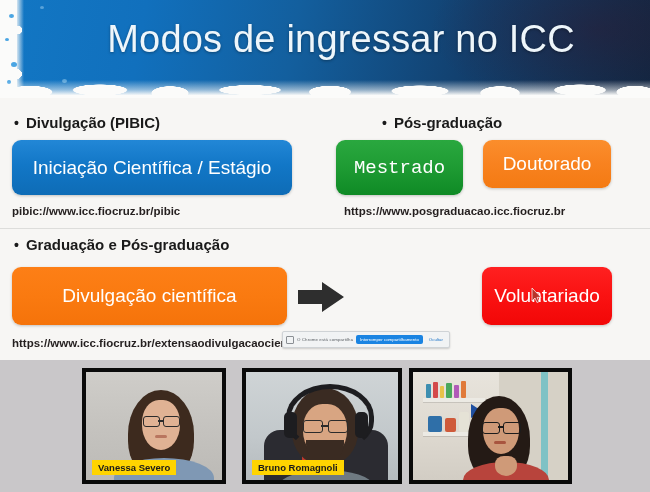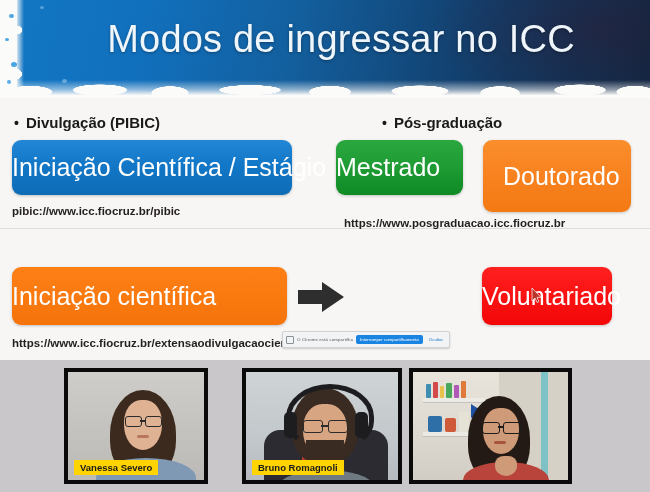--- a/index.html
+++ b/index.html
@@ -70,22 +70,22 @@
   .bullet{
     position:absolute;
     color:#1a1a1a;font-size:15px;font-weight:bold;
     white-space:nowrap;
   }
   .bullet .dot{display:inline-block;margin-right:7px;font-size:14px;}
 
   .chip{
     position:absolute;
     border-radius:9px;
-    display:flex;align-items:center;justify-content:flex-start;
-    color:#ffffff;font-size:25px;font-weight:400;
+    display:flex;align-items:center;justify-content:center;
+    color:#ffffff;font-size:19px;font-weight:400;
     box-shadow:0 1px 3px rgba(0,0,0,.22);
     white-space:nowrap;
   }
   .chip.blue{background:linear-gradient(180deg,#2287d6 0%,#1277c7 45%,#0e6cb6 100%);}
   .chip.green{background:linear-gradient(180deg,#2aa83f 0%,#1e9b33 50%,#0f8a25 100%);}
   .chip.orange{background:linear-gradient(180deg,#fb8e2c 0%,#f8821f 50%,#f47a13 100%);}
   .chip.orange2{background:linear-gradient(180deg,#fd7f16 0%,#fa7a10 50%,#f5730a 100%);}
   .chip.purple{background:linear-gradient(180deg,#a435b8 0%,#9c2cae 50%,#9226a4 100%);}
   .chip.red{background:linear-gradient(180deg,#ff2020 0%,#fa1212 50%,#f20707 100%);}
 
@@ -180,32 +180,35 @@
     <span class="dot">•</span><span>Divulgação (PIBIC)</span>
   </div>
   <div class="chip blue" style="left:12px;top:140px;width:280px;height:55px;">
     <span>Iniciação Científica / Estágio</span>
   </div>
   <div class="url" style="left:12px;top:205px;">pibic://www.icc.fiocruz.br/pibic</div>
 
   <div class="bullet" style="left:338px;top:114px;margin-left:44px;">
     <span class="dot">•</span><span>Pós-graduação</span>
   </div>
-  <div class="chip green" style="left:336px;top:140px;width:127px;height:55px;">
+  <div class="chip green" style="left:336px;top:140px;width:127px;height:55px;font-family:Liberation Mono, monospace;">
     <span>Mestrado</span>
   </div>
-  <div class="chip orange" style="left:483px;top:140px;width:128px;height:72px;padding-left:20px;">
+  <div class="chip orange" style="left:483px;top:140px;width:128px;height:48px;">
     <span>Doutorado</span>
   </div>
-  <div class="url" style="left:344px;top:205px;margin-top:12px;">https://www.posgraduacao.icc.fiocruz.br</div>
+  <div class="url" style="left:344px;top:205px;">https://www.posgraduacao.icc.fiocruz.br</div>
 
   <div class="divider" style="top:228px;"></div>
 
+  <div class="bullet" style="left:14px;top:236px;">
+    <span class="dot">•</span><span>Graduação e Pós-graduação</span>
+  </div>
   <div class="chip orange2" style="left:12px;top:267px;width:275px;height:58px;">
-    <span>Iniciação científica</span>
+    <span>Divulgação científica</span>
   </div>
 
   <svg id="arrow" viewBox="0 0 50 34">
     <path d="M2 10 L26 10 L26 2 L48 17 L26 32 L26 24 L2 24 Z" fill="#2e2e2e"></path>
   </svg>
 
   <div class="chip red" style="left:482px;top:267px;width:130px;height:58px;">
     <span>Voluntariado</span>
   </div>
 
@@ -218,21 +221,21 @@
     <span class="sb-hide">Ocultar</span>
   </div>
 
   <svg id="cursor" viewBox="0 0 11 15">
     <path d="M1 0 L1 13 L4 10 L6 14.5 L8 13.6 L6 9.4 L10 9.3 Z" fill="#b8342a" stroke="#ffffff" stroke-width=".7"></path>
   </svg>
 </div>
 
 <div id="video-strip">
 
-  <div class="vtile" style="left:64px;width:144px;">
+  <div class="vtile" style="left:82px;width:144px;">
     <div class="p-bg" style="background:linear-gradient(180deg,#cfcdc9 0%,#c4c2be 55%,#bcbab6 100%);"></div>
     <div class="p-hair" style="left:42px;top:18px;width:66px;height:88px;background:#3d2a1e;"></div>
     <div class="p-face" style="left:56px;top:28px;width:38px;height:50px;background:#e0b294;"></div>
     <div class="p-glass" style="left:57px;top:44px;width:15px;height:9px;"></div>
     <div class="p-glass" style="left:77px;top:44px;width:15px;height:9px;"></div>
     <div class="p-bridge" style="left:72px;top:48px;width:5px;"></div>
     <div style="position:absolute;left:69px;top:63px;width:12px;height:3px;background:#b9765f;border-radius:2px;"></div>
     <div class="p-body" style="left:28px;top:86px;width:100px;height:40px;background:#7f98b4;"></div>
     <div class="vname">Vanessa Severo</div>
   </div>

